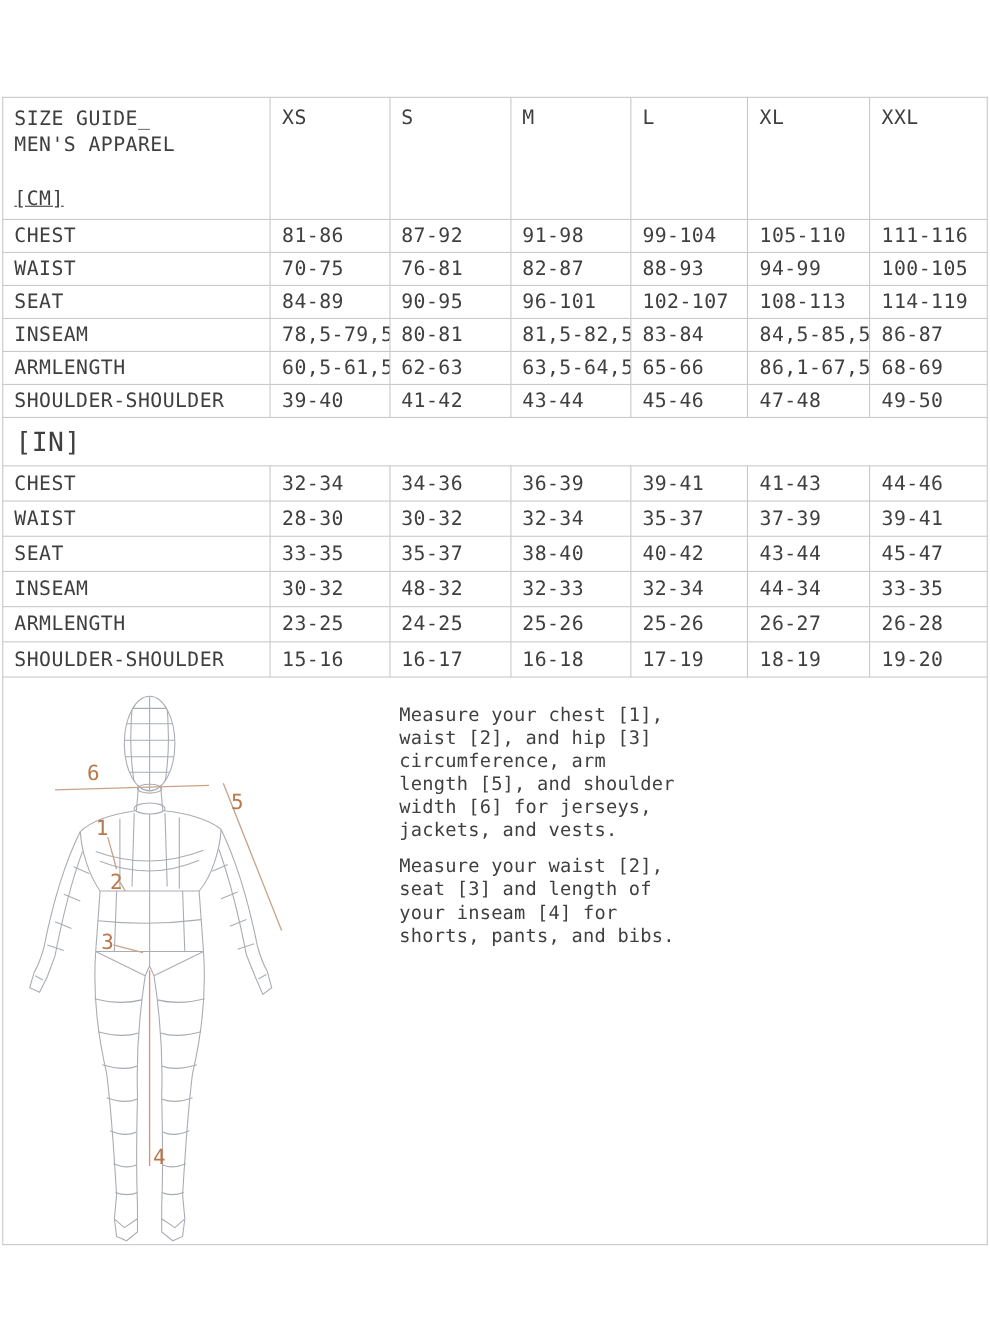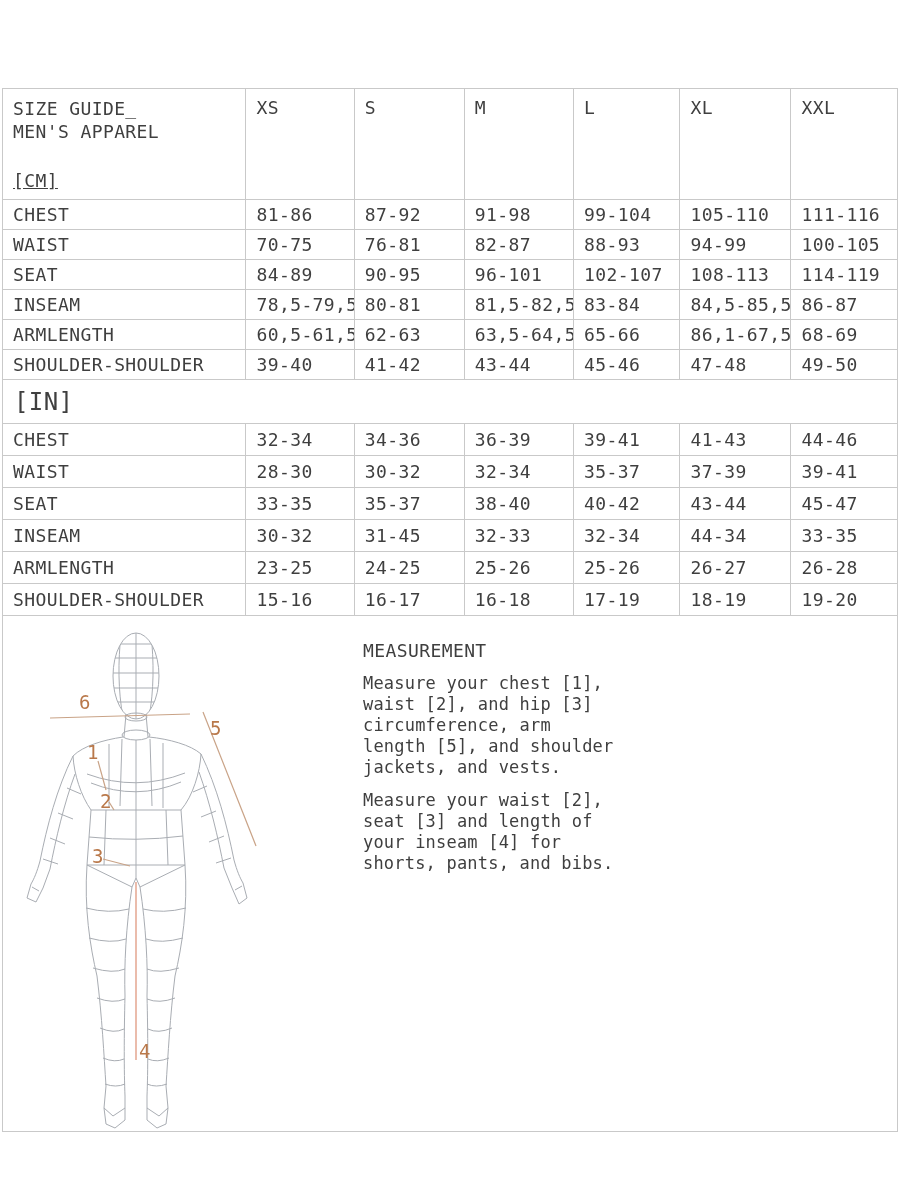--- a/index.html
+++ b/index.html
@@ -175,21 +175,21 @@
       <td>33-35</td>
       <td>35-37</td>
       <td>38-40</td>
       <td>40-42</td>
       <td>43-44</td>
       <td>45-47</td>
     </tr>
     <tr>
       <td>INSEAM</td>
       <td>30-32</td>
-      <td>31-45</td>
+      <td>48-32</td>
       <td>32-33</td>
       <td>32-34</td>
       <td>44-34</td>
       <td>33-35</td>
     </tr>
     <tr>
       <td>ARMLENGTH</td>
       <td>23-25</td>
       <td>24-25</td>
       <td>25-26</td>
@@ -322,26 +322,26 @@
         <text class="fig-num" x="84" y="143">1</text>
         <text class="fig-num" x="97" y="192">2</text>
         <text class="fig-num" x="89" y="247">3</text>
         <text class="fig-num" x="136" y="442">4</text>
         <text class="fig-num" x="207" y="119">5</text>
         <text class="fig-num" x="76" y="93">6</text>
       </svg>
     </div>
 
     <div class="measure-text">
-      <div class="measure-heading">MEASUREMENT</div>
       <div class="measure-para">
         <div>Measure your chest [1],</div>
         <div>waist [2], and hip [3]</div>
         <div>circumference, arm</div>
         <div>length [5], and shoulder</div>
+        <div>width [6] for jerseys,</div>
         <div>jackets, and vests.</div>
       </div>
       <div class="measure-para">
         <div>Measure your waist [2],</div>
         <div>seat [3] and length of</div>
         <div>your inseam [4] for</div>
         <div>shorts, pants, and bibs.</div>
       </div>
     </div>
 

